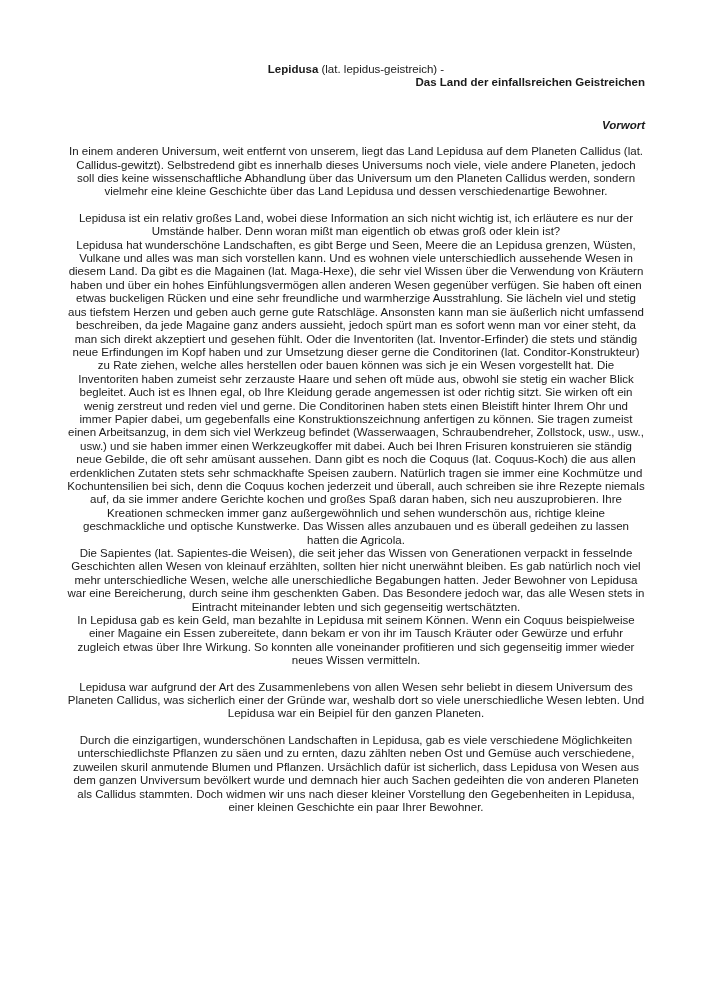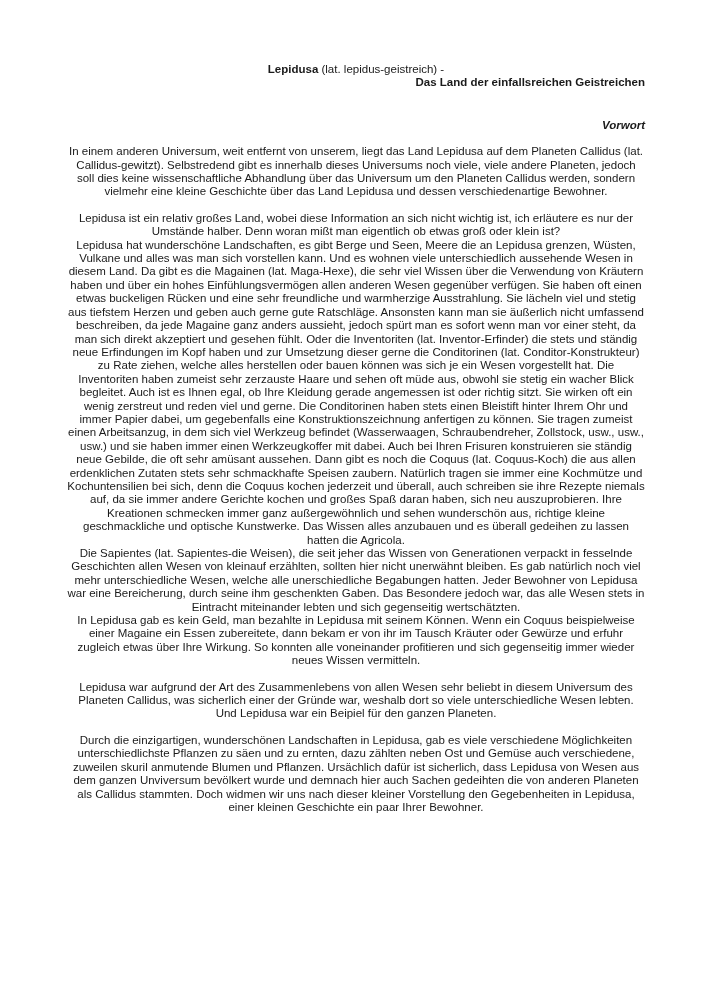--- a/index.html
+++ b/index.html
@@ -55,17 +55,17 @@
 
   <div class="section-heading">Vorwort</div>
 
   <p class="para">In einem anderen Universum, weit entfernt von unserem, liegt das Land Lepidusa auf dem Planeten Callidus (lat. Callidus-gewitzt). Selbstredend gibt es innerhalb dieses Universums noch viele, viele andere Planeten, jedoch soll dies keine wissenschaftliche Abhandlung über das Universum um den Planeten Callidus werden, sondern vielmehr eine kleine Geschichte über das Land Lepidusa und dessen verschiedenartige Bewohner.</p>
 
   <p class="para">Lepidusa ist ein relativ großes Land, wobei diese Information an sich nicht wichtig ist, ich erläutere es nur der Umstände halber. Denn woran mißt man eigentlich ob etwas groß oder klein ist?
 Lepidusa hat wunderschöne Landschaften, es gibt Berge und Seen, Meere die an Lepidusa grenzen, Wüsten, Vulkane und alles was man sich vorstellen kann. Und es wohnen viele unterschiedlich aussehende Wesen in diesem Land. Da gibt es die Magainen (lat. Maga-Hexe), die sehr viel Wissen über die Verwendung von Kräutern haben und über ein hohes Einfühlungsvermögen allen anderen Wesen gegenüber verfügen. Sie haben oft einen etwas buckeligen Rücken und eine sehr freundliche und warmherzige Ausstrahlung. Sie lächeln viel und stetig aus tiefstem Herzen und geben auch gerne gute Ratschläge. Ansonsten kann man sie äußerlich nicht umfassend beschreiben, da jede Magaine ganz anders aussieht, jedoch spürt man es sofort wenn man vor einer steht, da man sich direkt akzeptiert und gesehen fühlt. Oder die Inventoriten (lat. Inventor-Erfinder) die stets und ständig neue Erfindungen im Kopf haben und zur Umsetzung dieser gerne die Conditorinen (lat. Conditor-Konstrukteur) zu Rate ziehen, welche alles herstellen oder bauen können was sich je ein Wesen vorgestellt hat. Die Inventoriten haben zumeist sehr zerzauste Haare und sehen oft müde aus, obwohl sie stetig ein wacher Blick begleitet. Auch ist es Ihnen egal, ob Ihre Kleidung gerade angemessen ist oder richtig sitzt. Sie wirken oft ein wenig zerstreut und reden viel und gerne. Die Conditorinen haben stets einen Bleistift hinter Ihrem Ohr und immer Papier dabei, um gegebenfalls eine Konstruktionszeichnung anfertigen zu können. Sie tragen zumeist einen Arbeitsanzug, in dem sich viel Werkzeug befindet (Wasserwaagen, Schraubendreher, Zollstock, usw., usw., usw.) und sie haben immer einen Werkzeugkoffer mit dabei. Auch bei Ihren Frisuren konstruieren sie ständig neue Gebilde, die oft sehr amüsant aussehen. Dann gibt es noch die Coquus (lat. Coquus-Koch) die aus allen erdenklichen Zutaten stets sehr schmackhafte Speisen zaubern. Natürlich tragen sie immer eine Kochmütze und Kochuntensilien bei sich, denn die Coquus kochen jederzeit und überall, auch schreiben sie ihre Rezepte niemals auf, da sie immer andere Gerichte kochen und großes Spaß daran haben, sich neu auszuprobieren. Ihre Kreationen schmecken immer ganz außergewöhnlich und sehen wunderschön aus, richtige kleine geschmackliche und optische Kunstwerke. Das Wissen alles anzubauen und es überall gedeihen zu lassen hatten die Agricola.
 Die Sapientes (lat. Sapientes-die Weisen), die seit jeher das Wissen von Generationen verpackt in fesselnde Geschichten allen Wesen von kleinauf erzählten, sollten hier nicht unerwähnt bleiben. Es gab natürlich noch viel mehr unterschiedliche Wesen, welche alle unerschiedliche Begabungen hatten. Jeder Bewohner von Lepidusa war eine Bereicherung, durch seine ihm geschenkten Gaben. Das Besondere jedoch war, das alle Wesen stets in Eintracht miteinander lebten und sich gegenseitig wertschätzten.
 In Lepidusa gab es kein Geld, man bezahlte in Lepidusa mit seinem Können. Wenn ein Coquus beispielweise einer Magaine ein Essen zubereitete, dann bekam er von ihr im Tausch Kräuter oder Gewürze und erfuhr zugleich etwas über Ihre Wirkung. So konnten alle voneinander profitieren und sich gegenseitig immer wieder neues Wissen vermitteln.</p>
 
-  <p class="para">Lepidusa war aufgrund der Art des Zusammenlebens von allen Wesen sehr beliebt in diesem Universum des Planeten Callidus, was sicherlich einer der Gründe war, weshalb dort so viele unterschiedliche Wesen lebten. Und Lepidusa war ein Beipiel für den ganzen Planeten.</p>
+  <p class="para">Lepidusa war aufgrund der Art des Zusammenlebens von allen Wesen sehr beliebt in diesem Universum des Planeten Callidus, was sicherlich einer der Gründe war, weshalb dort so viele unerschiedliche Wesen lebten. Und Lepidusa war ein Beipiel für den ganzen Planeten.</p>
 
   <p class="para">Durch die einzigartigen, wunderschönen Landschaften in Lepidusa, gab es viele verschiedene Möglichkeiten unterschiedlichste Pflanzen zu säen und zu ernten, dazu zählten neben Ost und Gemüse auch verschiedene, zuweilen skuril anmutende Blumen und Pflanzen. Ursächlich dafür ist sicherlich, dass Lepidusa von Wesen aus dem ganzen Unviversum bevölkert wurde und demnach hier auch Sachen gedeihten die von anderen Planeten als Callidus stammten. Doch widmen wir uns nach dieser kleiner Vorstellung den Gegebenheiten in Lepidusa, einer kleinen Geschichte ein paar Ihrer Bewohner.</p>
 
 </div>
 
 </body></html>

